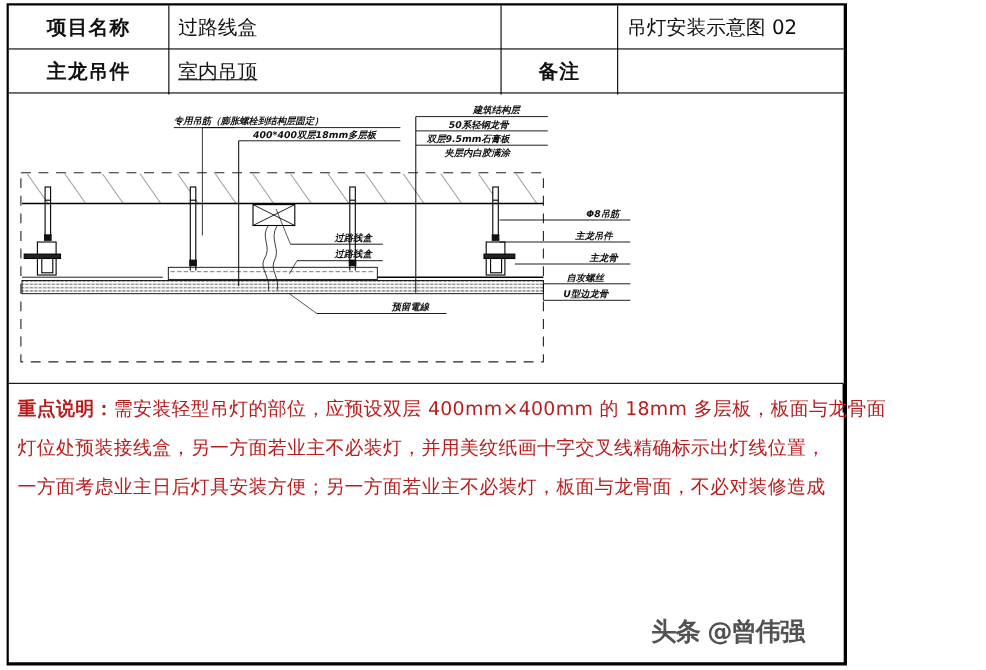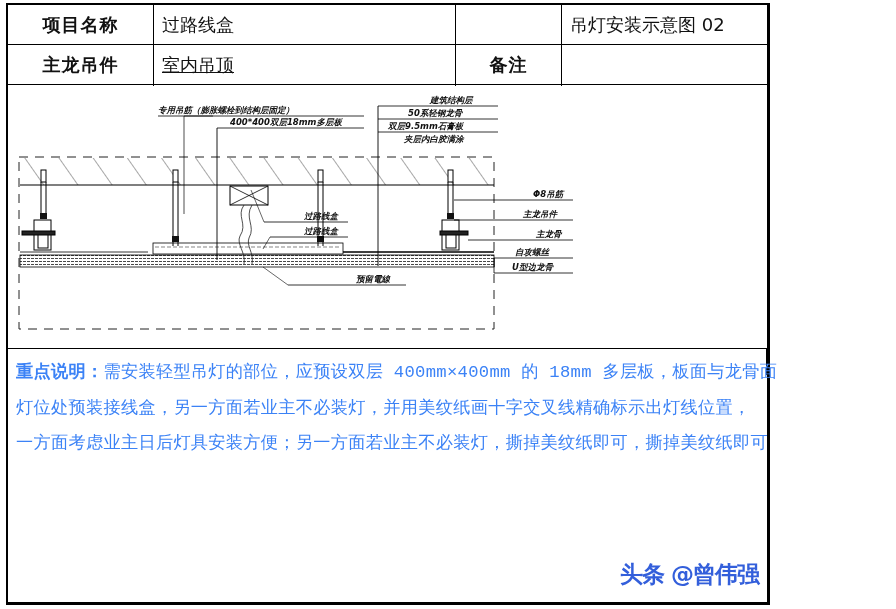--- a/index.html
+++ b/index.html
@@ -18,28 +18,28 @@
     .cell.lbl { justify-content: center; font-weight: bold; letter-spacing: 1px; }
     .cell.val { padding-left: 8px; }
     .vline { position: absolute; top: 0; width: 1px; height: 81px; background: #000; }
 
     .drawing-area { position: absolute; left: 0; top: 81px; width: 100%; height: 263px; border-bottom: 1px solid #000; }
     .drawing-area svg { position: absolute; left: 0; top: 0; }
     .cad-label { font-family: "DejaVu Sans", sans-serif; font-weight: bold; font-style: italic; font-size: 8.5px; fill: #111; }
 
     .notes {
       position: absolute; left: 8px; top: 350px; width: 866px;
-      font-size: 17.2px; line-height: 35.6px; color: #3b82f6; letter-spacing: 0.3px; font-family: Liberation Mono, monospace;
+      font-size: 17.2px; line-height: 35.6px; color: #b91c1c; letter-spacing: 0.3px;
     }
     .notes .lead { font-weight: bold; }
     .notes .line { display: block; white-space: nowrap; overflow: hidden; }
 
     .watermark {
-      position: absolute; right: 8px; bottom: 12px;
-      font-size: 23px; color: #1d4ed8; letter-spacing: -1px;
+      position: absolute; right: 36px; bottom: 12px;
+      font-size: 23px; color: #404040; letter-spacing: -1px;
       text-shadow: 1px 1px 0 #fff, -1px -1px 0 #fff;
       font-weight: bold; opacity: 0.9;
     }
     .edge-tick { position: absolute; right: -3px; top: 344px; width: 4px; height: 26px; background: #000; }
   </style>
 </head>
 <body>
 
 <div class="sheet">
 
@@ -162,17 +162,17 @@
       <line x1="280" y1="199" x2="398" y2="199" stroke="#000" stroke-width="0.8"></line>
       <text class="cad-label" x="348" y="196">预留電線</text>
     </svg>
   </div>
 
   <div class="edge-tick"></div>
 
   <div class="notes">
     <span class="line"><span class="lead">重点说明：</span><span>需安装轻型吊灯的部位，应预设双层 400mm×400mm 的 18mm 多层板，板面与龙骨面</span></span>
     <span class="line">灯位处预装接线盒，另一方面若业主不必装灯，并用美纹纸画十字交叉线精确标示出灯线位置，</span>
-    <span class="line">一方面考虑业主日后灯具安装方便；另一方面若业主不必装灯，撕掉美纹纸即可，撕掉美纹纸即可</span>
+    <span class="line">一方面考虑业主日后灯具安装方便；另一方面若业主不必装灯，板面与龙骨面，不必对装修造成</span>
   </div>
 
   <div class="watermark">头条 @曾伟强</div>
 </div>
 
 </body></html>

